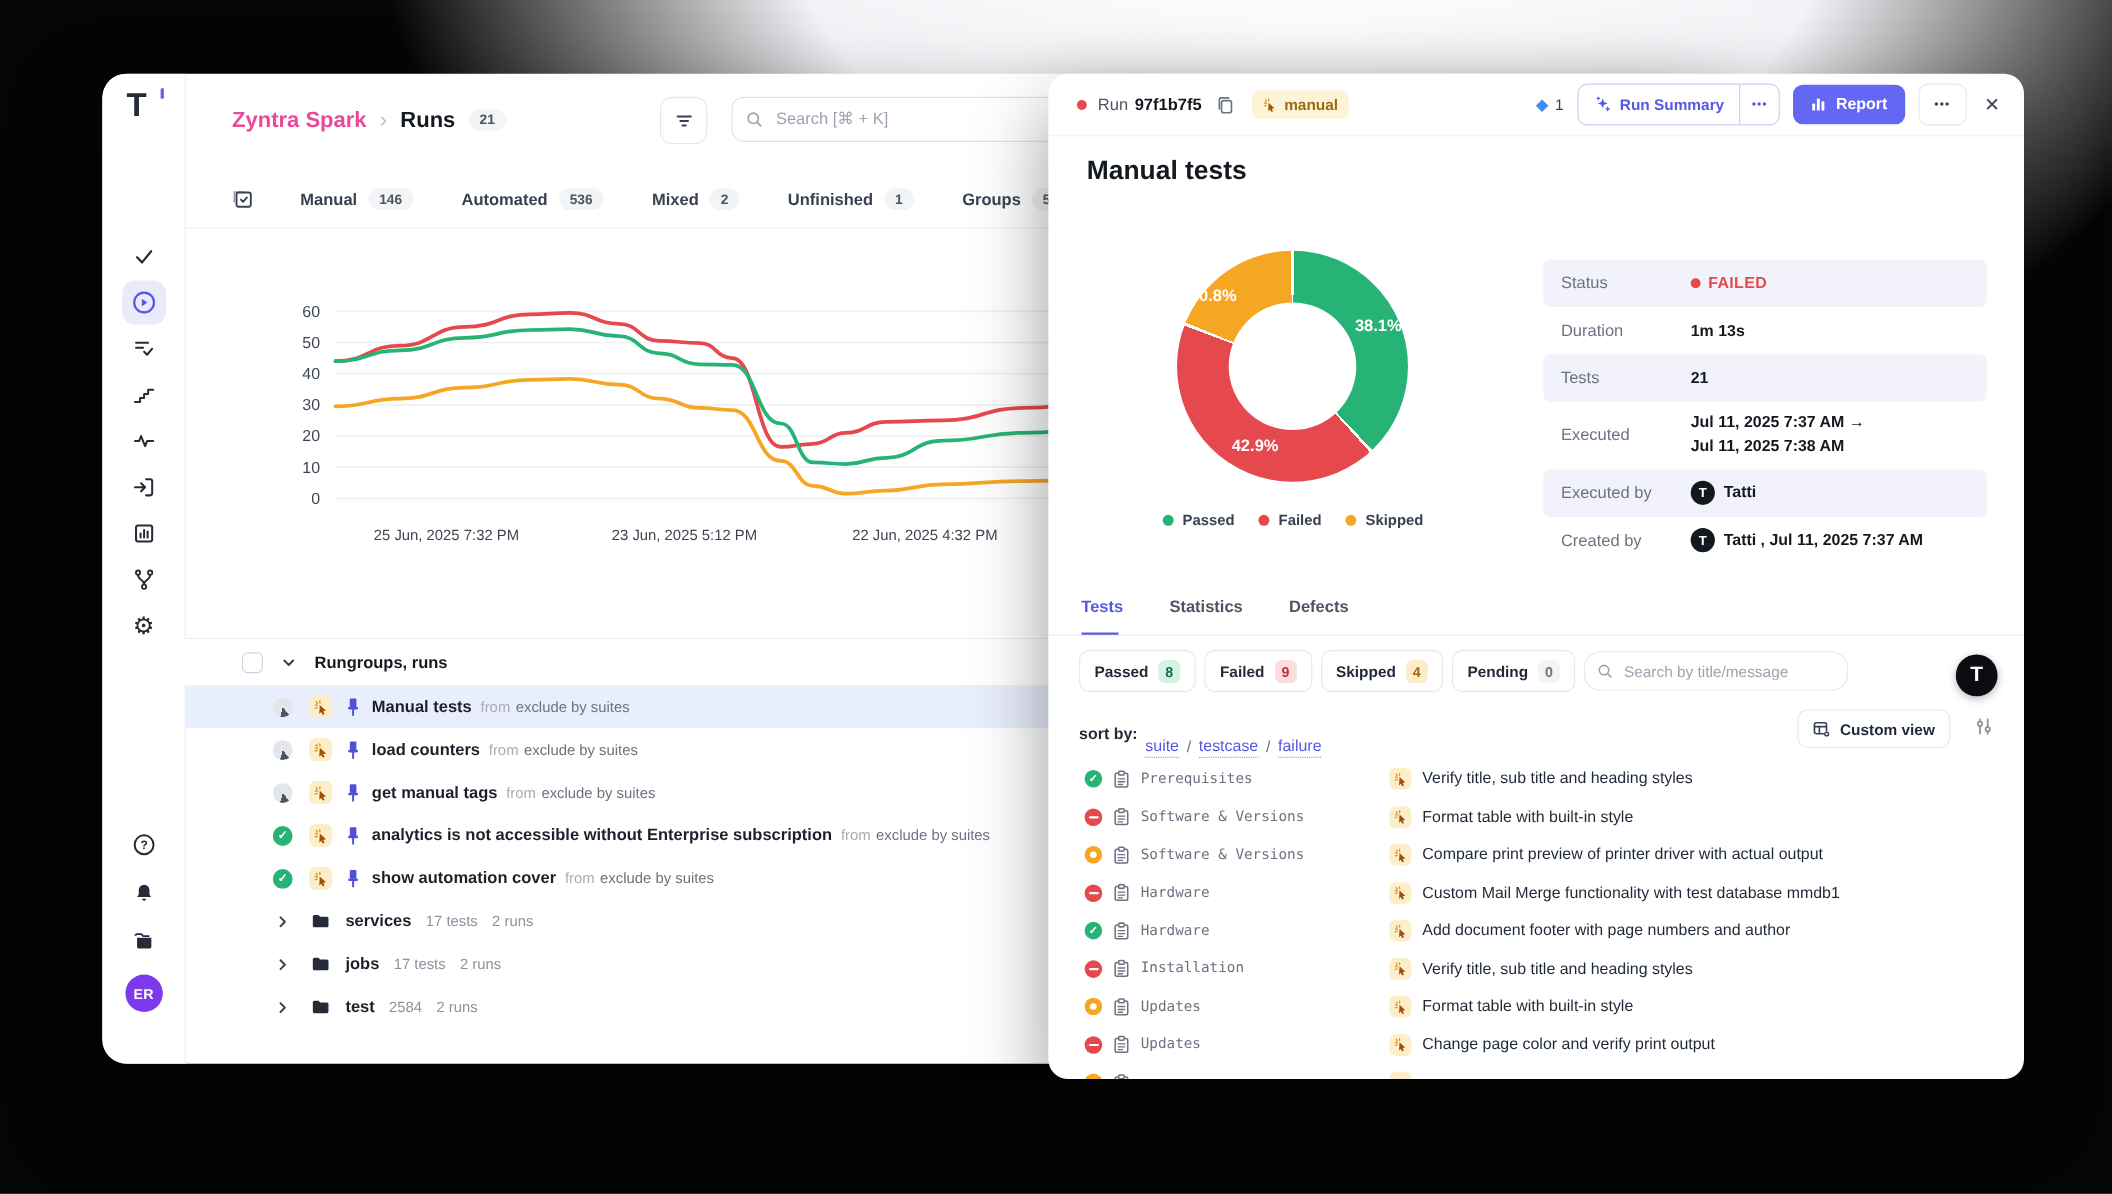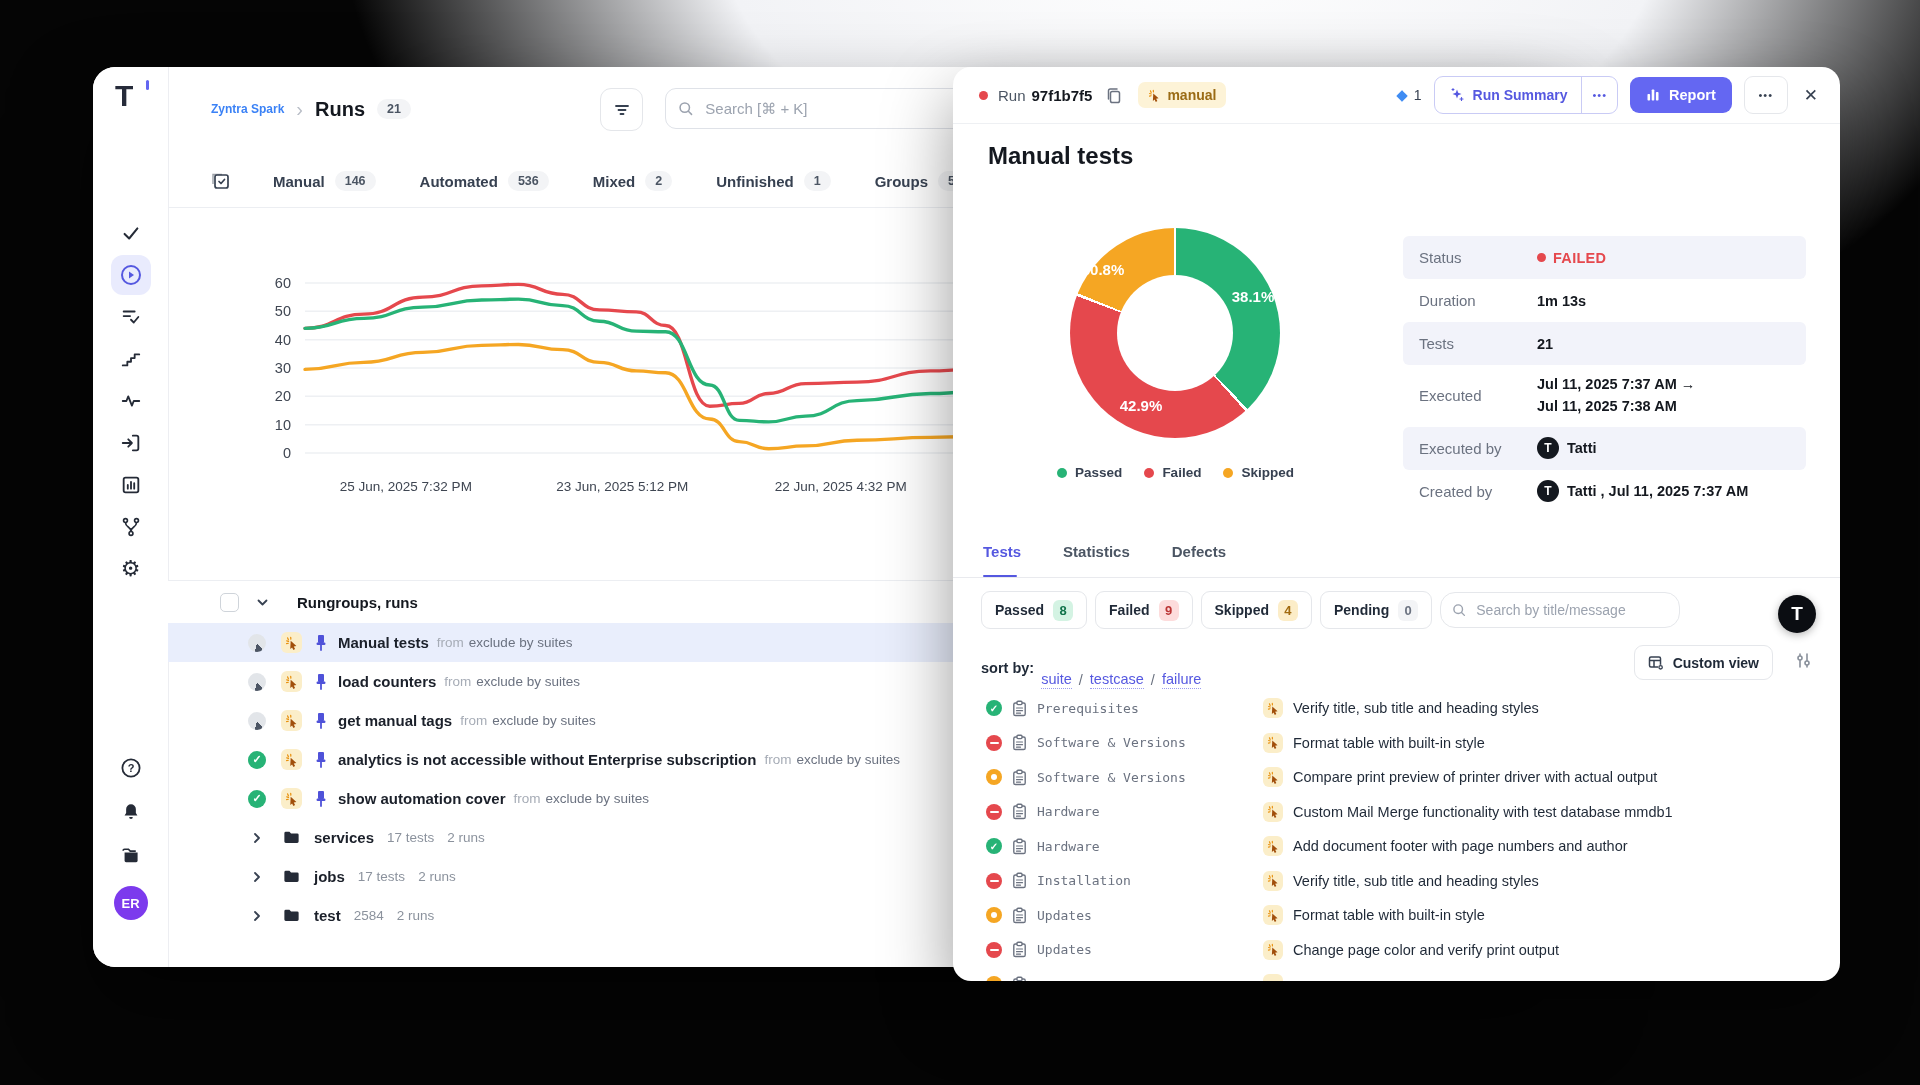--- a/index.html
+++ b/index.html
@@ -15,21 +15,21 @@
   .sb-logo .tick{position:absolute;right:-2px;top:1px;width:3px;height:10px;background:#6366f1;border-radius:2px;}
   .sb-ic{position:absolute;left:50%;transform:translate(-50%,-50%);width:40px;height:40px;display:flex;align-items:center;justify-content:center;border-radius:12px;color:#252b37;}
   .sb-ic.active{background:#e9ebfd;}
   .sb-gear{font-size:22px;line-height:1;color:#252b37;}
   .sb-avatar{position:absolute;left:50%;transform:translate(-50%,-50%);width:34px;height:34px;border-radius:50%;background:#7c3aed;color:#fff;
              display:flex;align-items:center;justify-content:center;font-size:13px;font-weight:700;}
 
   .content{position:absolute;left:75px;top:0;right:0;bottom:0;}
   
   .crumbs{position:absolute;left:43px;top:24px;height:36px;display:flex;align-items:center;gap:12px;}
-  .crumb-project{font-size:12px;color:#3b82f6;font-weight:600;}
+  .crumb-project{font-size:20px;color:#ec4899;font-weight:600;}
   .crumb-sep{font-size:20px;color:#b9bec7;}
   .crumb-page{font-size:20px;color:#14181f;font-weight:700;}
   .badge{background:#f3f4f6;border-radius:999px;padding:3px 10px;font-size:12.5px;color:#4b5563;font-weight:600;}
   .hdr-filter{position:absolute;left:432px;top:21px;width:41px;height:41px;border:1px solid #e4e6ea;border-radius:11px;background:#fff;
               display:flex;align-items:center;justify-content:center;}
   .search{position:absolute;left:497px;top:21px;width:331px;height:41px;border:1px solid #dfe2e8;border-radius:11px;background:#fff;
           display:flex;align-items:center;gap:10px;padding:0 12px;box-sizing:border-box;}
   .search input{border:none;outline:none;font-size:15px;color:#374151;width:100%;font-family:"Liberation Sans",sans-serif;background:transparent;}
   .search input::placeholder{color:#9ca3af;}
 
@@ -42,21 +42,21 @@
   
   .legend{position:absolute;left:128px;top:160px;display:flex;gap:36px;align-items:center;}
   .dot{width:10px;height:10px;border-radius:50%;}
   .dot-skipped{background:#f5a623}.dot-failed{background:#e5484d}.dot-passed{background:#27b376}
   #line-chart{position:absolute;left:93px;top:196px;}
 
   
   .list-head{position:absolute;left:0;right:0;top:513px;height:43px;border-top:1px solid #eceef2;border-bottom:1px solid #eceef2;
              display:flex;align-items:center;background:#fff;}
   .cbx{width:17px;height:17px;border:1.5px solid #cfd4da;border-radius:5px;margin-left:52px;background:#fff;}
-  .list-title{font-size:15px;font-weight:700;color:#14181f;margin-left:27px;}
+  .list-title{font-size:15px;font-weight:700;color:#14181f;margin-left:16px;}
   .caret{margin-left:16px;display:flex;}
   .rows{position:absolute;left:0;right:0;top:556px;}
   .run-row{height:39px;display:flex;align-items:center;padding-left:80px;}
   .run-row.selected{background:#e9eefc;}
   .st{width:18px;height:18px;border-radius:50%;flex:0 0 auto;position:relative;}
   .st-partial{background:conic-gradient(from 140deg,#4c5564 0 55deg,#e2e5e9 55deg 360deg);}
   .st-passed{background:#27b376;}
   .st-passed::after{content:"✓";position:absolute;inset:0;color:#fff;font-size:11px;font-weight:700;display:flex;align-items:center;justify-content:center;}
   .man-ic{width:21px;height:21px;border-radius:6px;background:#fbeec9;display:flex;align-items:center;justify-content:center;margin-left:15px;flex:0 0 auto;}
   .pin{margin-left:13px;display:flex;flex:0 0 auto;}

